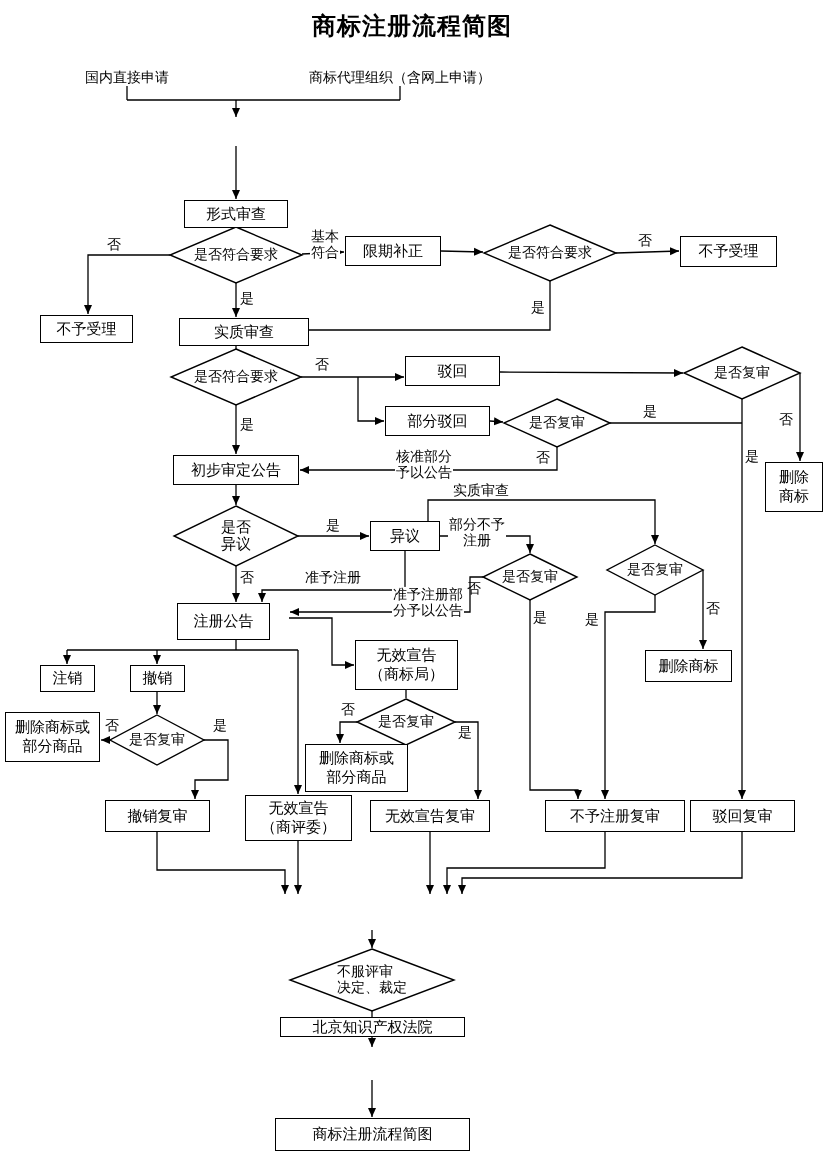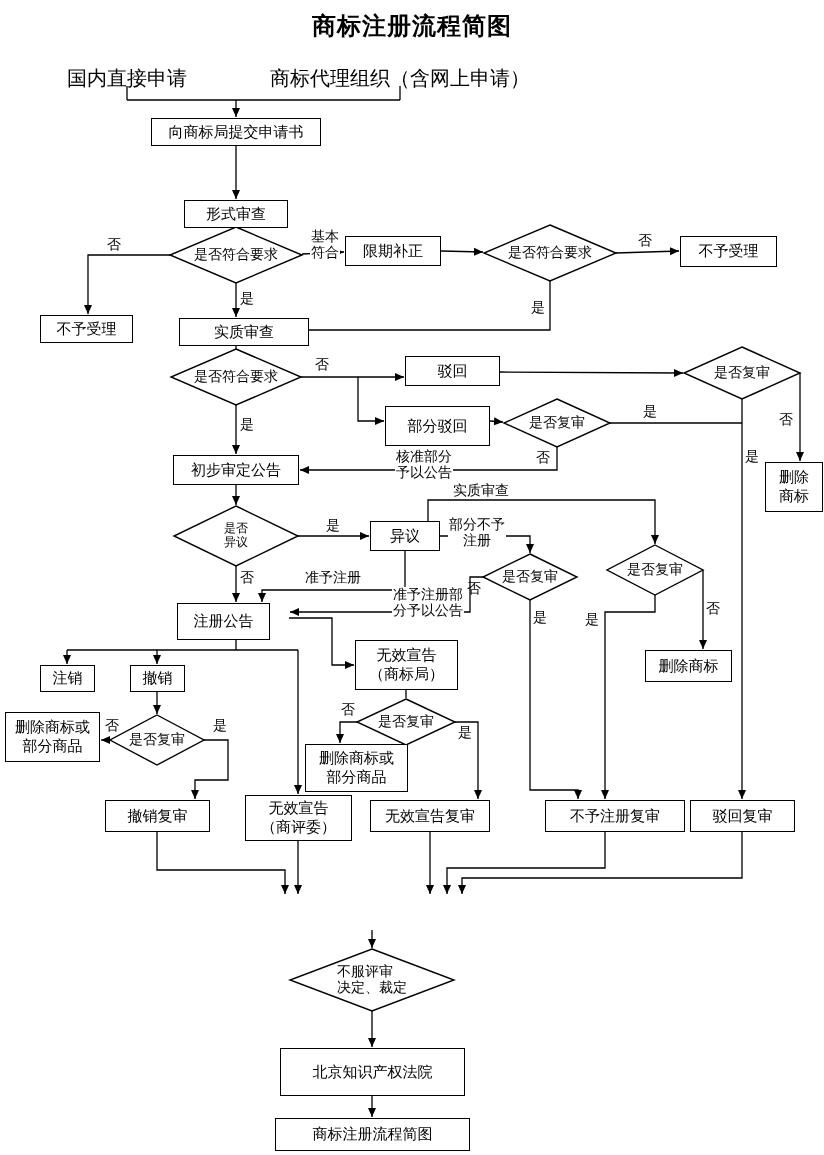--- a/index.html
+++ b/index.html
@@ -19,21 +19,21 @@
   }
   .dtext {
     position:absolute; transform:translate(-50%,-50%); 
     font-size:14px; line-height:1.15; white-space:pre-line; pointer-events:none;
   }
   .lbl {
     position:absolute; transform:translate(-50%,-50%); text-align:center;
     font-size:14px; line-height:1.15; white-space:pre-line;
   }
   .lbl.bg { background:#fff; padding:0 1px; }
-  .src { font-size:20px; }
+  .src { font-size:14px; }
 </style>
 </head>
 <body>
 
 <div class="stage">
 
   <svg class="wires" viewBox="0 0 824 1155">
     <defs>
       <marker id="arr" markerUnits="userSpaceOnUse" markerWidth="10" markerHeight="10" refX="9" refY="5" orient="auto">
         <path d="M0,1 L9,5 L0,9 Z" fill="#000"></path>
@@ -105,57 +105,56 @@
       <polygon points="406,699 455,722 406,745 357,722"></polygon>
       <polygon points="372,949 454,980 372,1011 290,980"></polygon>
     </g>
   </svg>
 
   <div class="page-title">商标注册流程简图</div>
 
   <div class="lbl src" style="left:127px;top:78px">国内直接申请</div>
   <div class="lbl src" style="left:400px;top:78px">商标代理组织（含网上申请）</div>
 
-  <div class="node" style="left:151px;top:118px;width:170px;height:28px">向商标局提交申请书</div>
   <div class="node" style="left:184px;top:200px;width:104px;height:28px">形式审查</div>
   <div class="node" style="left:345px;top:236px;width:96px;height:30px">限期补正</div>
   <div class="node" style="left:680px;top:236px;width:97px;height:31px">不予受理</div>
   <div class="node" style="left:40px;top:315px;width:93px;height:28px">不予受理</div>
   <div class="node" style="left:179px;top:318px;width:130px;height:28px">实质审查</div>
   <div class="node" style="left:405px;top:356px;width:95px;height:30px">驳回</div>
-  <div class="node" style="left:385px;top:406px;width:105px;height:40px">部分驳回</div>
+  <div class="node" style="left:385px;top:406px;width:105px;height:30px">部分驳回</div>
   <div class="node" style="left:765px;top:462px;width:58px;height:50px">删除
 商标</div>
   <div class="node" style="left:173px;top:455px;width:126px;height:30px">初步审定公告</div>
   <div class="node" style="left:370px;top:521px;width:70px;height:30px">异议</div>
   <div class="node" style="left:177px;top:603px;width:93px;height:37px">注册公告</div>
   <div class="node" style="left:40px;top:665px;width:55px;height:27px">注销</div>
   <div class="node" style="left:130px;top:665px;width:55px;height:27px">撤销</div>
   <div class="node" style="left:355px;top:640px;width:103px;height:50px">无效宣告
 （商标局）</div>
   <div class="node" style="left:645px;top:650px;width:87px;height:32px">删除商标</div>
   <div class="node" style="left:5px;top:712px;width:95px;height:50px">删除商标或
 部分商品</div>
   <div class="node" style="left:305px;top:744px;width:103px;height:48px">删除商标或
 部分商品</div>
   <div class="node" style="left:105px;top:800px;width:105px;height:32px">撤销复审</div>
   <div class="node" style="left:245px;top:795px;width:107px;height:46px">无效宣告
 （商评委）</div>
   <div class="node" style="left:370px;top:800px;width:120px;height:32px">无效宣告复审</div>
   <div class="node" style="left:545px;top:800px;width:140px;height:32px">不予注册复审</div>
   <div class="node" style="left:690px;top:800px;width:105px;height:32px">驳回复审</div>
-  <div class="node" style="left:280px;top:1048px;width:185px;height:48px">北京知识产权法院</div>
+  <div class="node" style="left:280px;top:1017px;width:185px;height:20px">北京知识产权法院</div>
   <div class="node" style="left:275px;top:1118px;width:195px;height:33px">商标注册流程简图</div>
 
   <div class="dtext" style="left:236px;top:255px">是否符合要求</div>
   <div class="dtext" style="left:550px;top:253px">是否符合要求</div>
   <div class="dtext" style="left:236px;top:377px">是否符合要求</div>
   <div class="dtext" style="left:742px;top:373px">是否复审</div>
   <div class="dtext" style="left:557px;top:423px">是否复审</div>
-  <div class="dtext" style="left:236px;top:536px;font-size:12px">是否
+  <div class="dtext" style="left:236px;top:536px;font-size:15px">是否
 异议</div>
   <div class="dtext" style="left:530px;top:577px">是否复审</div>
   <div class="dtext" style="left:655px;top:570px">是否复审</div>
   <div class="dtext" style="left:157px;top:740px">是否复审</div>
   <div class="dtext" style="left:406px;top:722px">是否复审</div>
   <div class="dtext" style="left:372px;top:980px">不服评审
 决定、裁定</div>
 
   <div class="lbl" style="left:114px;top:245px">否</div>
   <div class="lbl bg" style="left:325px;top:245px">基本

